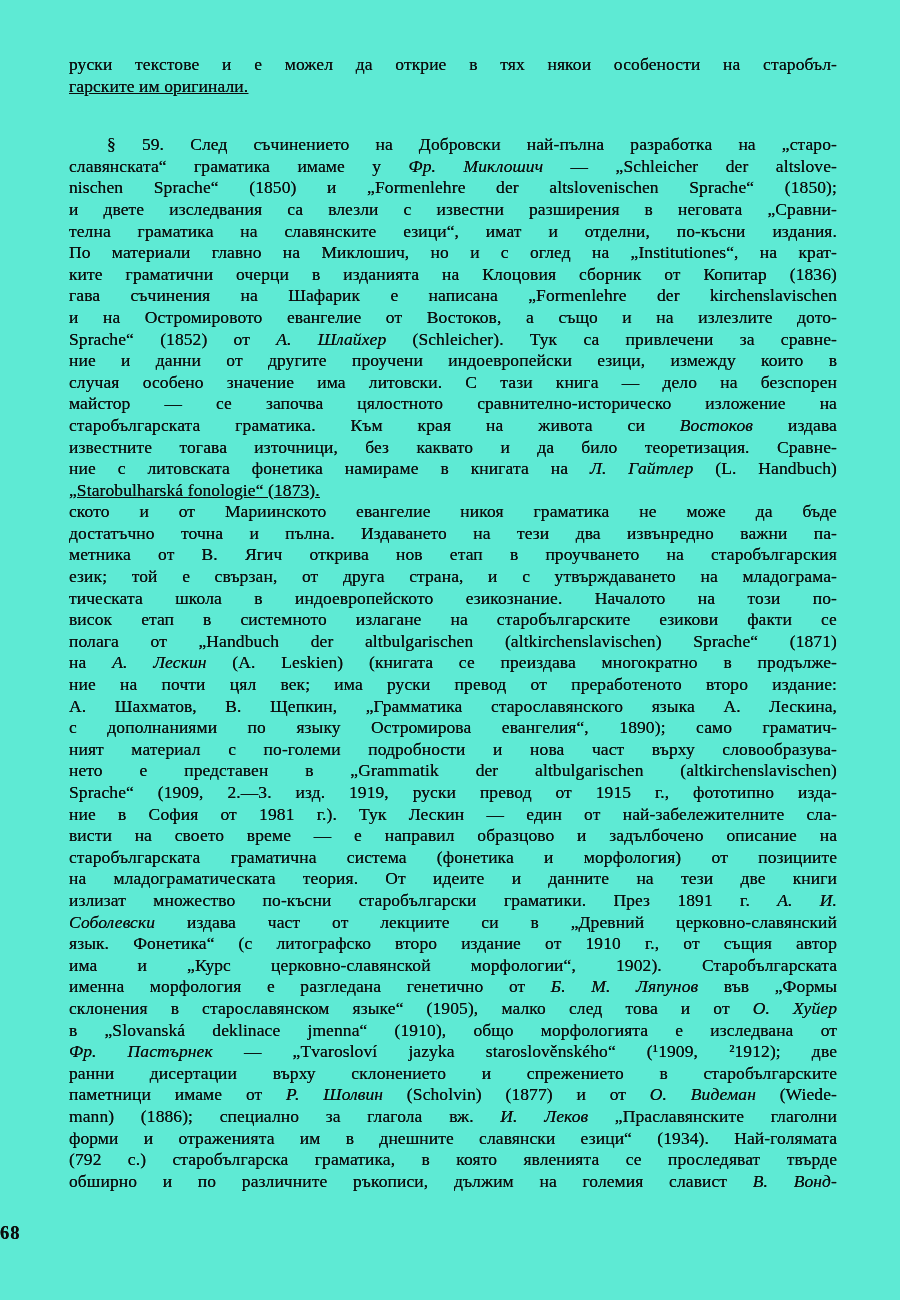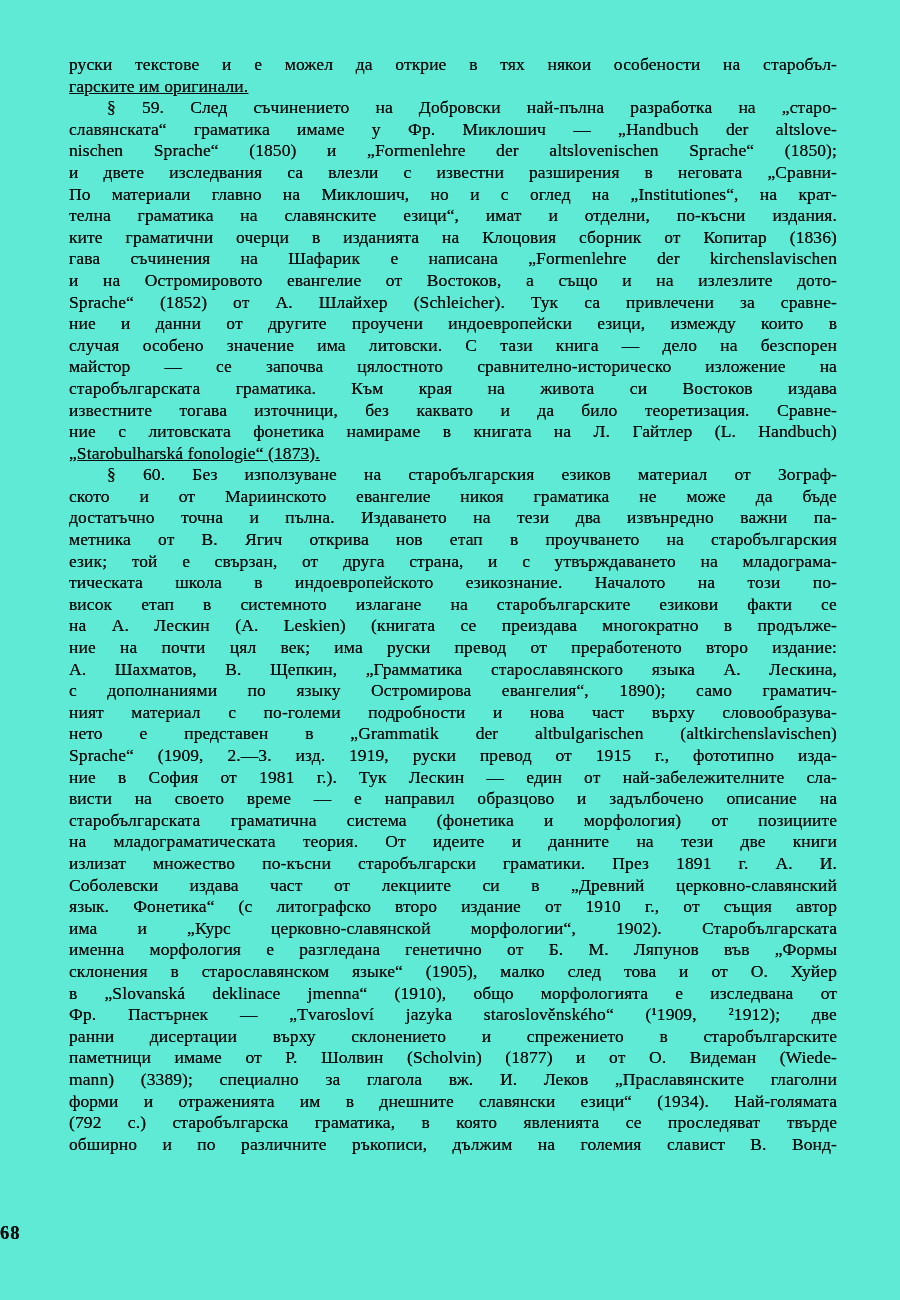--- a/index.html
+++ b/index.html
@@ -36,65 +36,67 @@
     white-space: normal;
     height: 21.6px;
     overflow: visible;
   }
   .line.last {
     text-align-last: left;
     text-decoration: underline;
   }
   .line.indent {
     text-indent: 38px;
+    margin-top: 37px;
   }
   .it {
+    font-style: italic;
   }
   .page-number {
     position: absolute;
     left: 0;
     width: 900px;
     top: 1223px;
     font-size: 18.5px;
     font-weight: bold;
     letter-spacing: 1px;
     text-shadow: 0 0 0.5px rgba(0,0,0,0.85);
   }
 </style>
 </head>
 <body>
 
 <div class="scan-page">
   <div class="text-block">
       <div class="line"><span>руски текстове и е можел да открие в тях някои особености на старобъл-</span></div>
       <div class="line last"><span>гарските им оригинали.</span></div>
       <div class="line indent"><span>§ 59. След съчинението на Добровски най-пълна разработка на „старо-</span></div>
-      <div class="line"><span>славянската“ граматика имаме у </span><span class="it">Фр. Миклошич</span><span> — „Handbuch der altslove-</span></div>
+      <div class="line"><span>славянската“ граматика имаме у </span><span class="it">Фр. Миклошич</span><span> — „Schleicher der altslove-</span></div>
       <div class="line"><span>nischen Sprache“ (1850) и „Formenlehre der altslovenischen Sprache“ (1850);</span></div>
       <div class="line"><span>и двете изследвания са влезли с известни разширения в неговата „Сравни-</span></div>
+      <div class="line"><span>телна граматика на славянските езици“, имат и отделни, по-късни издания.</span></div>
       <div class="line"><span>По материали главно на Миклошич, но и с оглед на „Institutiones“, на крат-</span></div>
-      <div class="line"><span>телна граматика на славянските езици“, имат и отделни, по-късни издания.</span></div>
       <div class="line"><span>ките граматични очерци в изданията на Клоцовия сборник от Копитар (1836)</span></div>
       <div class="line"><span>гава съчинения на Шафарик е написана „Formenlehre der kirchenslavischen</span></div>
       <div class="line"><span>и на Остромировото евангелие от Востоков, а също и на излезлите дото-</span></div>
       <div class="line"><span>Sprache“ (1852) от </span><span class="it">А. Шлайхер</span><span> (Schleicher). Тук са привлечени за сравне-</span></div>
       <div class="line"><span>ние и данни от другите проучени индоевропейски езици, измежду които в</span></div>
       <div class="line"><span>случая особено значение има литовски. С тази книга — дело на безспорен</span></div>
       <div class="line"><span>майстор — се започва цялостното сравнително-историческо изложение на</span></div>
       <div class="line"><span>старобългарската граматика. Към края на живота си </span><span class="it">Востоков</span><span> издава</span></div>
       <div class="line"><span>известните тогава източници, без каквато и да било теоретизация. Сравне-</span></div>
       <div class="line"><span>ние с литовската фонетика намираме в книгата на </span><span class="it">Л. Гайтлер</span><span> (L. Handbuch)</span></div>
       <div class="line last"><span>„Starobulharská fonologie“ (1873).</span></div>
-      <div class="line indent"><span>§ 60. Без използуване на старобългарския езиков материал от Зограф-</span></div>
       <div class="line"><span>ското и от Мариинското евангелие никоя граматика не може да бъде</span></div>
       <div class="line"><span>достатъчно точна и пълна. Издаването на тези два извънредно важни па-</span></div>
       <div class="line"><span>метника от В. Ягич открива нов етап в проучването на старобългарския</span></div>
       <div class="line"><span>език; той е свързан, от друга страна, и с утвърждаването на младограма-</span></div>
       <div class="line"><span>тическата школа в индоевропейското езикознание. Началото на този по-</span></div>
       <div class="line"><span>висок етап в системното излагане на старобългарските езикови факти се</span></div>
+      <div class="line"><span>полага от „Handbuch der altbulgarischen (altkirchenslavischen) Sprache“ (1871)</span></div>
       <div class="line"><span>на </span><span class="it">А. Лескин</span><span> (A. Leskien) (книгата се преиздава многократно в продълже-</span></div>
       <div class="line"><span>ние на почти цял век; има руски превод от преработеното второ издание:</span></div>
       <div class="line"><span>А. Шахматов, В. Щепкин, „Грамматика старославянского языка А. Лескина,</span></div>
       <div class="line"><span>с дополнаниями по языку Остромирова евангелия“, 1890); само граматич-</span></div>
       <div class="line"><span>ният материал с по-големи подробности и нова част върху словообразува-</span></div>
       <div class="line"><span>нето е представен в „Grammatik der altbulgarischen (altkirchenslavischen)</span></div>
       <div class="line"><span>Sprache“ (1909, 2.—3. изд. 1919, руски превод от 1915 г., фототипно изда-</span></div>
       <div class="line"><span>ние в София от 1981 г.). Тук Лескин — един от най-забележителните сла-</span></div>
       <div class="line"><span>висти на своето време — е направил образцово и задълбочено описание на</span></div>
       <div class="line"><span>старобългарската граматична система (фонетика и морфология) от позициите</span></div>
@@ -102,19 +104,19 @@
       <div class="line"><span>излизат множество по-късни старобългарски граматики. През 1891 г. </span><span class="it">А. И.</span></div>
       <div class="line"><span class="it">Соболевски</span><span> издава част от лекциите си в „Древний церковно-славянский</span></div>
       <div class="line"><span>язык. Фонетика“ (с литографско второ издание от 1910 г., от същия автор</span></div>
       <div class="line"><span>има и „Курс церковно-славянской морфологии“, 1902). Старобългарската</span></div>
       <div class="line"><span>именна морфология е разгледана генетично от </span><span class="it">Б. М. Ляпунов</span><span> във „Формы</span></div>
       <div class="line"><span>склонения в старославянском языке“ (1905), малко след това и от </span><span class="it">О. Хуйер</span></div>
       <div class="line"><span>в „Slovanská deklinace jmenna“ (1910), общо морфологията е изследвана от</span></div>
       <div class="line"><span class="it">Фр. Пастърнек</span><span> — „Tvarosloví jazyka staroslověnského“ (¹1909, ²1912); две</span></div>
       <div class="line"><span>ранни дисертации върху склонението и спрежението в старобългарските</span></div>
       <div class="line"><span>паметници имаме от </span><span class="it">Р. Шолвин</span><span> (Scholvin) (1877) и от </span><span class="it">О. Видеман</span><span> (Wiede-</span></div>
-      <div class="line"><span>mann) (3389); специално за глагола вж. </span><span class="it">И. Леков</span><span> „Праславянските глаголни</span></div>
+      <div class="line"><span>mann) (1886); специално за глагола вж. </span><span class="it">И. Леков</span><span> „Праславянските глаголни</span></div>
       <div class="line"><span>форми и отраженията им в днешните славянски езици“ (1934). Най-голямата</span></div>
       <div class="line"><span>(792 с.) старобългарска граматика, в която явленията се проследяват твърде</span></div>
       <div class="line"><span>обширно и по различните ръкописи, дължим на големия славист </span><span class="it">В. Вонд-</span></div>
     </div>
   <div class="page-number">68</div>
 </div>
 
 </body></html>

